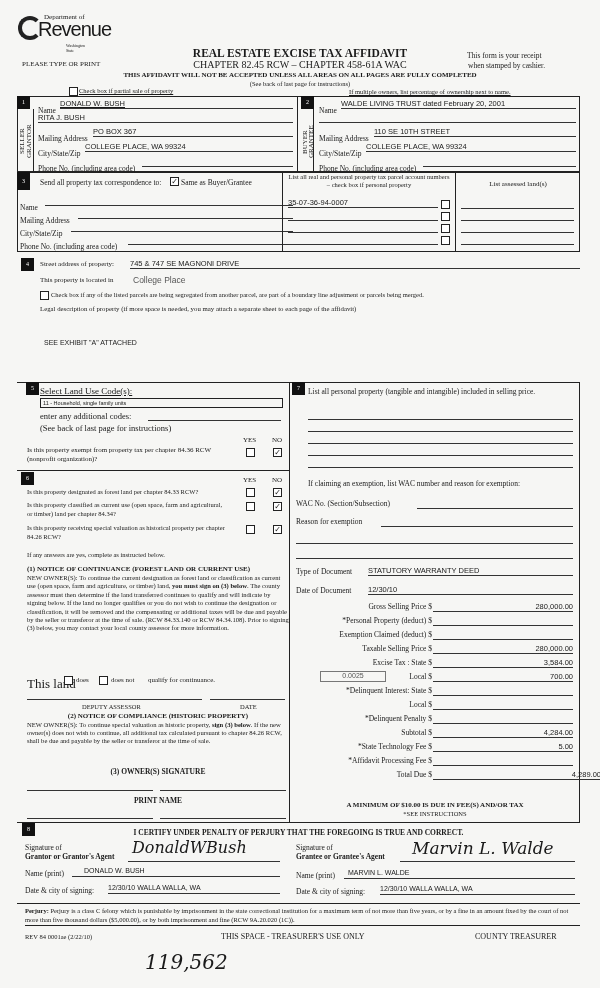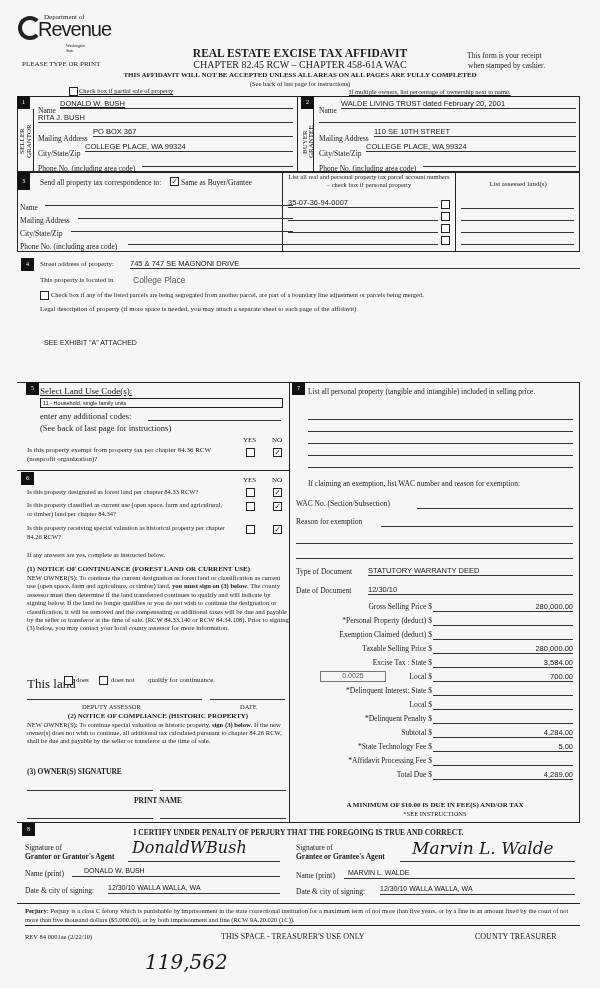--- a/index.html
+++ b/index.html
@@ -171,21 +171,21 @@
   <div class="abs lbl" style="left:111px;top:676px;font-size:7px;">does not</div>
   <div class="abs lbl" style="left:148px;top:676px;font-size:7px;">qualify for continuance.</div>
   <div class="field" style="left:27px;top:690px;width:175px;"></div>
   <div class="field" style="left:210px;top:690px;width:75px;"></div>
   <div class="abs lbl" style="left:82px;top:703px;font-size:6.5px;">DEPUTY ASSESSOR</div>
   <div class="abs lbl" style="left:240px;top:703px;font-size:6.5px;">DATE</div>
   <div class="abs" style="left:27px;top:712px;width:262px;text-align:center;font-size:7px;font-weight:bold;">(2) NOTICE OF COMPLIANCE (HISTORIC PROPERTY)</div>
   <div class="abs" style="left:27px;top:721px;width:262px;font-size:6.6px;line-height:8px;">
     <span>NEW OWNER(S): To continue special valuation as historic property, </span><b>sign (3) below</b><span>. If the new owner(s) does not wish to continue, all additional tax calculated pursuant to chapter 84.26 RCW, shall be due and payable by the seller or transferor at the time of sale.</span>
   </div>
-  <div class="abs" style="left:27px;top:767px;width:262px;text-align:left;font-size:7.5px;font-weight:bold;">(3)  OWNER(S) SIGNATURE</div>
+  <div class="abs" style="left:27px;top:767px;width:262px;text-align:center;font-size:7.5px;font-weight:bold;">(3)  OWNER(S) SIGNATURE</div>
   <div class="field" style="left:27px;top:781px;width:126px;"></div>
   <div class="field" style="left:160px;top:781px;width:126px;"></div>
   <div class="abs" style="left:27px;top:796px;width:262px;text-align:center;font-size:7.5px;font-weight:bold;">PRINT NAME</div>
   <div class="field" style="left:27px;top:809px;width:126px;"></div>
   <div class="field" style="left:160px;top:809px;width:126px;"></div>
 
   <div class="abs" style="left:290px;top:382px;width:290px;height:440px;border-top:1px solid #222;border-right:1px solid #222;"></div>
   <div class="badge" style="left:292px;top:382px;">7</div>
   <div class="abs" style="left:308px;top:386px;width:260px;font-size:7.5px;line-height:11px;">List all  personal property (tangible and intangible) included in selling price.</div>
   <div class="field" style="left:308px;top:410px;width:265px;"></div>
@@ -250,21 +250,21 @@
     <div style="position:relative;height:14px;">
         <span class="abs lbl right" style="right:148px;font-size:7.5px;">*State Technology Fee $</span>
         <span class="field val right" style="left:143px;width:140px;">5.00</span>
       </div>
     <div style="position:relative;height:14px;">
         <span class="abs lbl right" style="right:148px;font-size:7.5px;">*Affidavit Processing Fee $</span>
         <span class="field val right" style="left:143px;width:140px;"></span>
       </div>
     <div style="position:relative;height:14px;">
         <span class="abs lbl right" style="right:148px;font-size:7.5px;">Total Due $</span>
-        <span class="field val right" style="left:143px;width:140px;">4,289.00</span>
+        <span class="field val right" style="left:143px;width:168px;">4,289.00</span>
       </div>
   </div>
   <div class="abs" style="left:290px;top:801px;width:290px;text-align:center;font-size:7px;font-weight:bold;">A MINIMUM OF $10.00 IS DUE IN FEE(S) AND/OR TAX</div>
   <div class="abs" style="left:290px;top:810px;width:290px;text-align:center;font-size:6.5px;">*SEE INSTRUCTIONS</div>
 
   <div class="abs" style="left:17px;top:822px;width:563px;height:82px;border-top:1px solid #222;border-bottom:1.5px solid #222;"></div>
   <div class="badge" style="left:22px;top:823px;">8</div>
   <div class="abs" style="left:17px;top:828px;width:563px;text-align:center;font-size:7.5px;font-weight:bold;">I CERTIFY UNDER PENALTY OF PERJURY THAT THE FOREGOING IS TRUE AND CORRECT.</div>
   <div class="abs lbl" style="left:25px;top:843px;">Signature of</div>
   <div class="abs lbl" style="left:25px;top:852px;font-weight:bold;">Grantor or Grantor's Agent</div>

